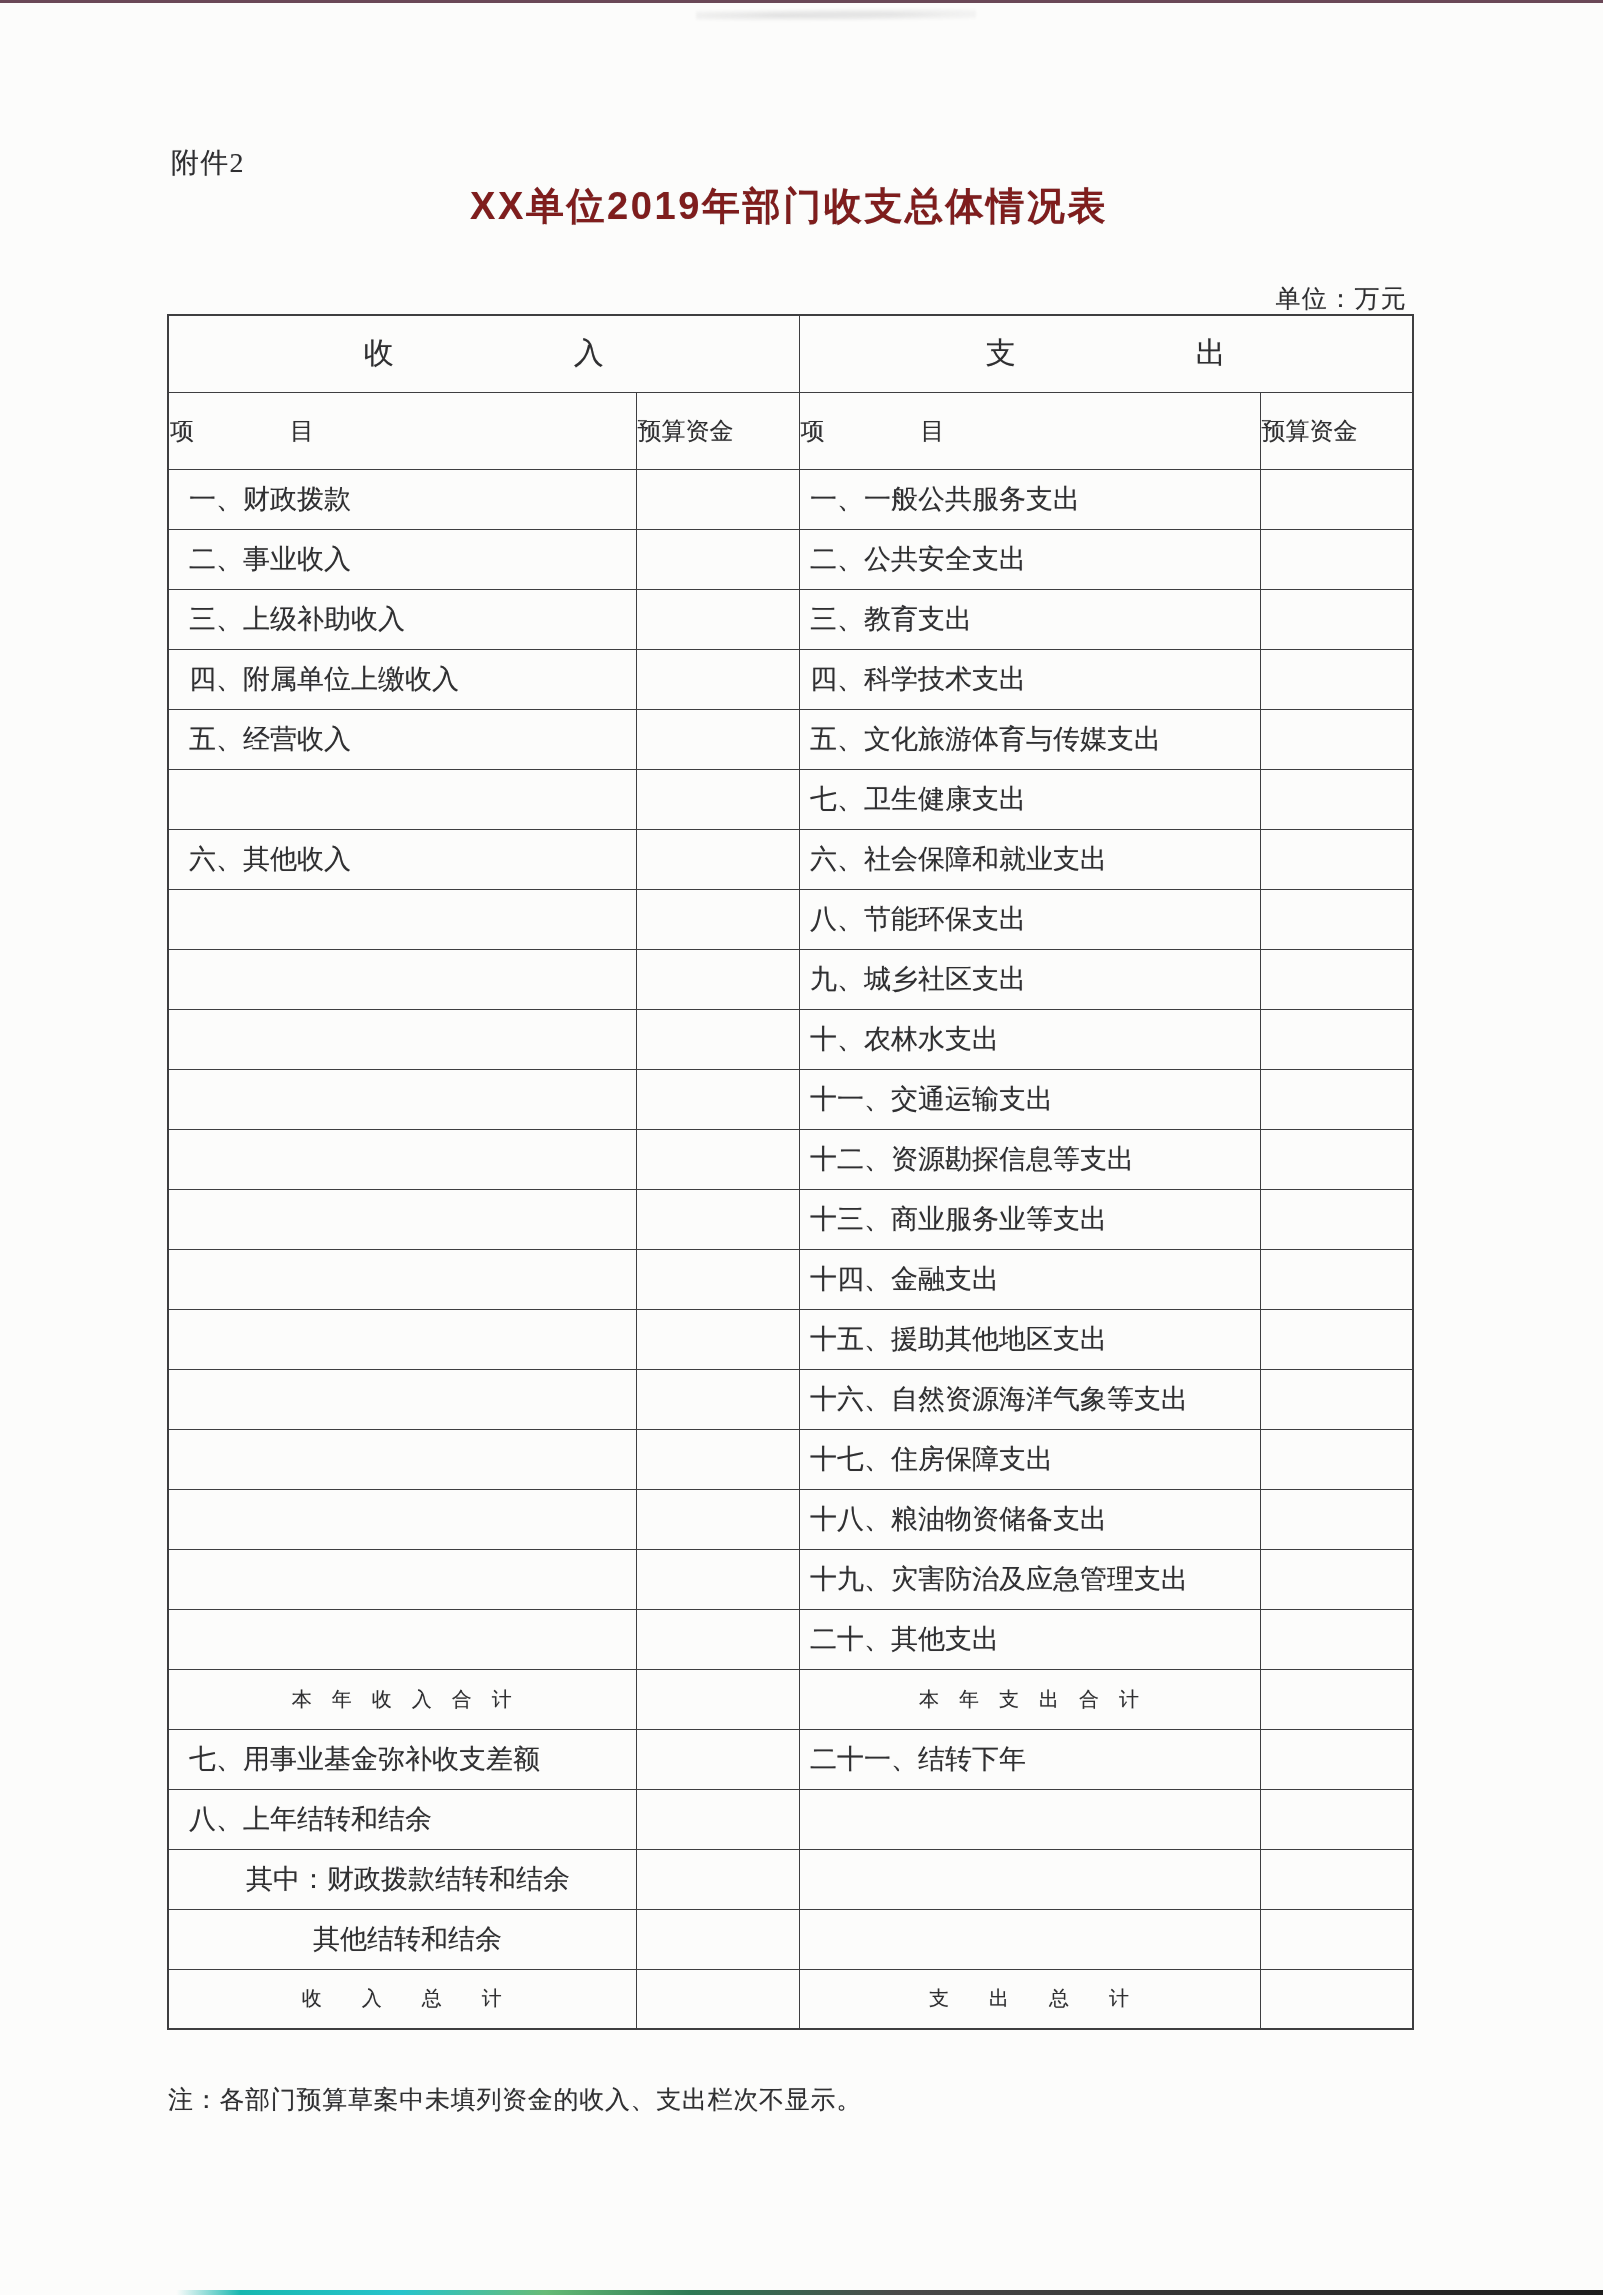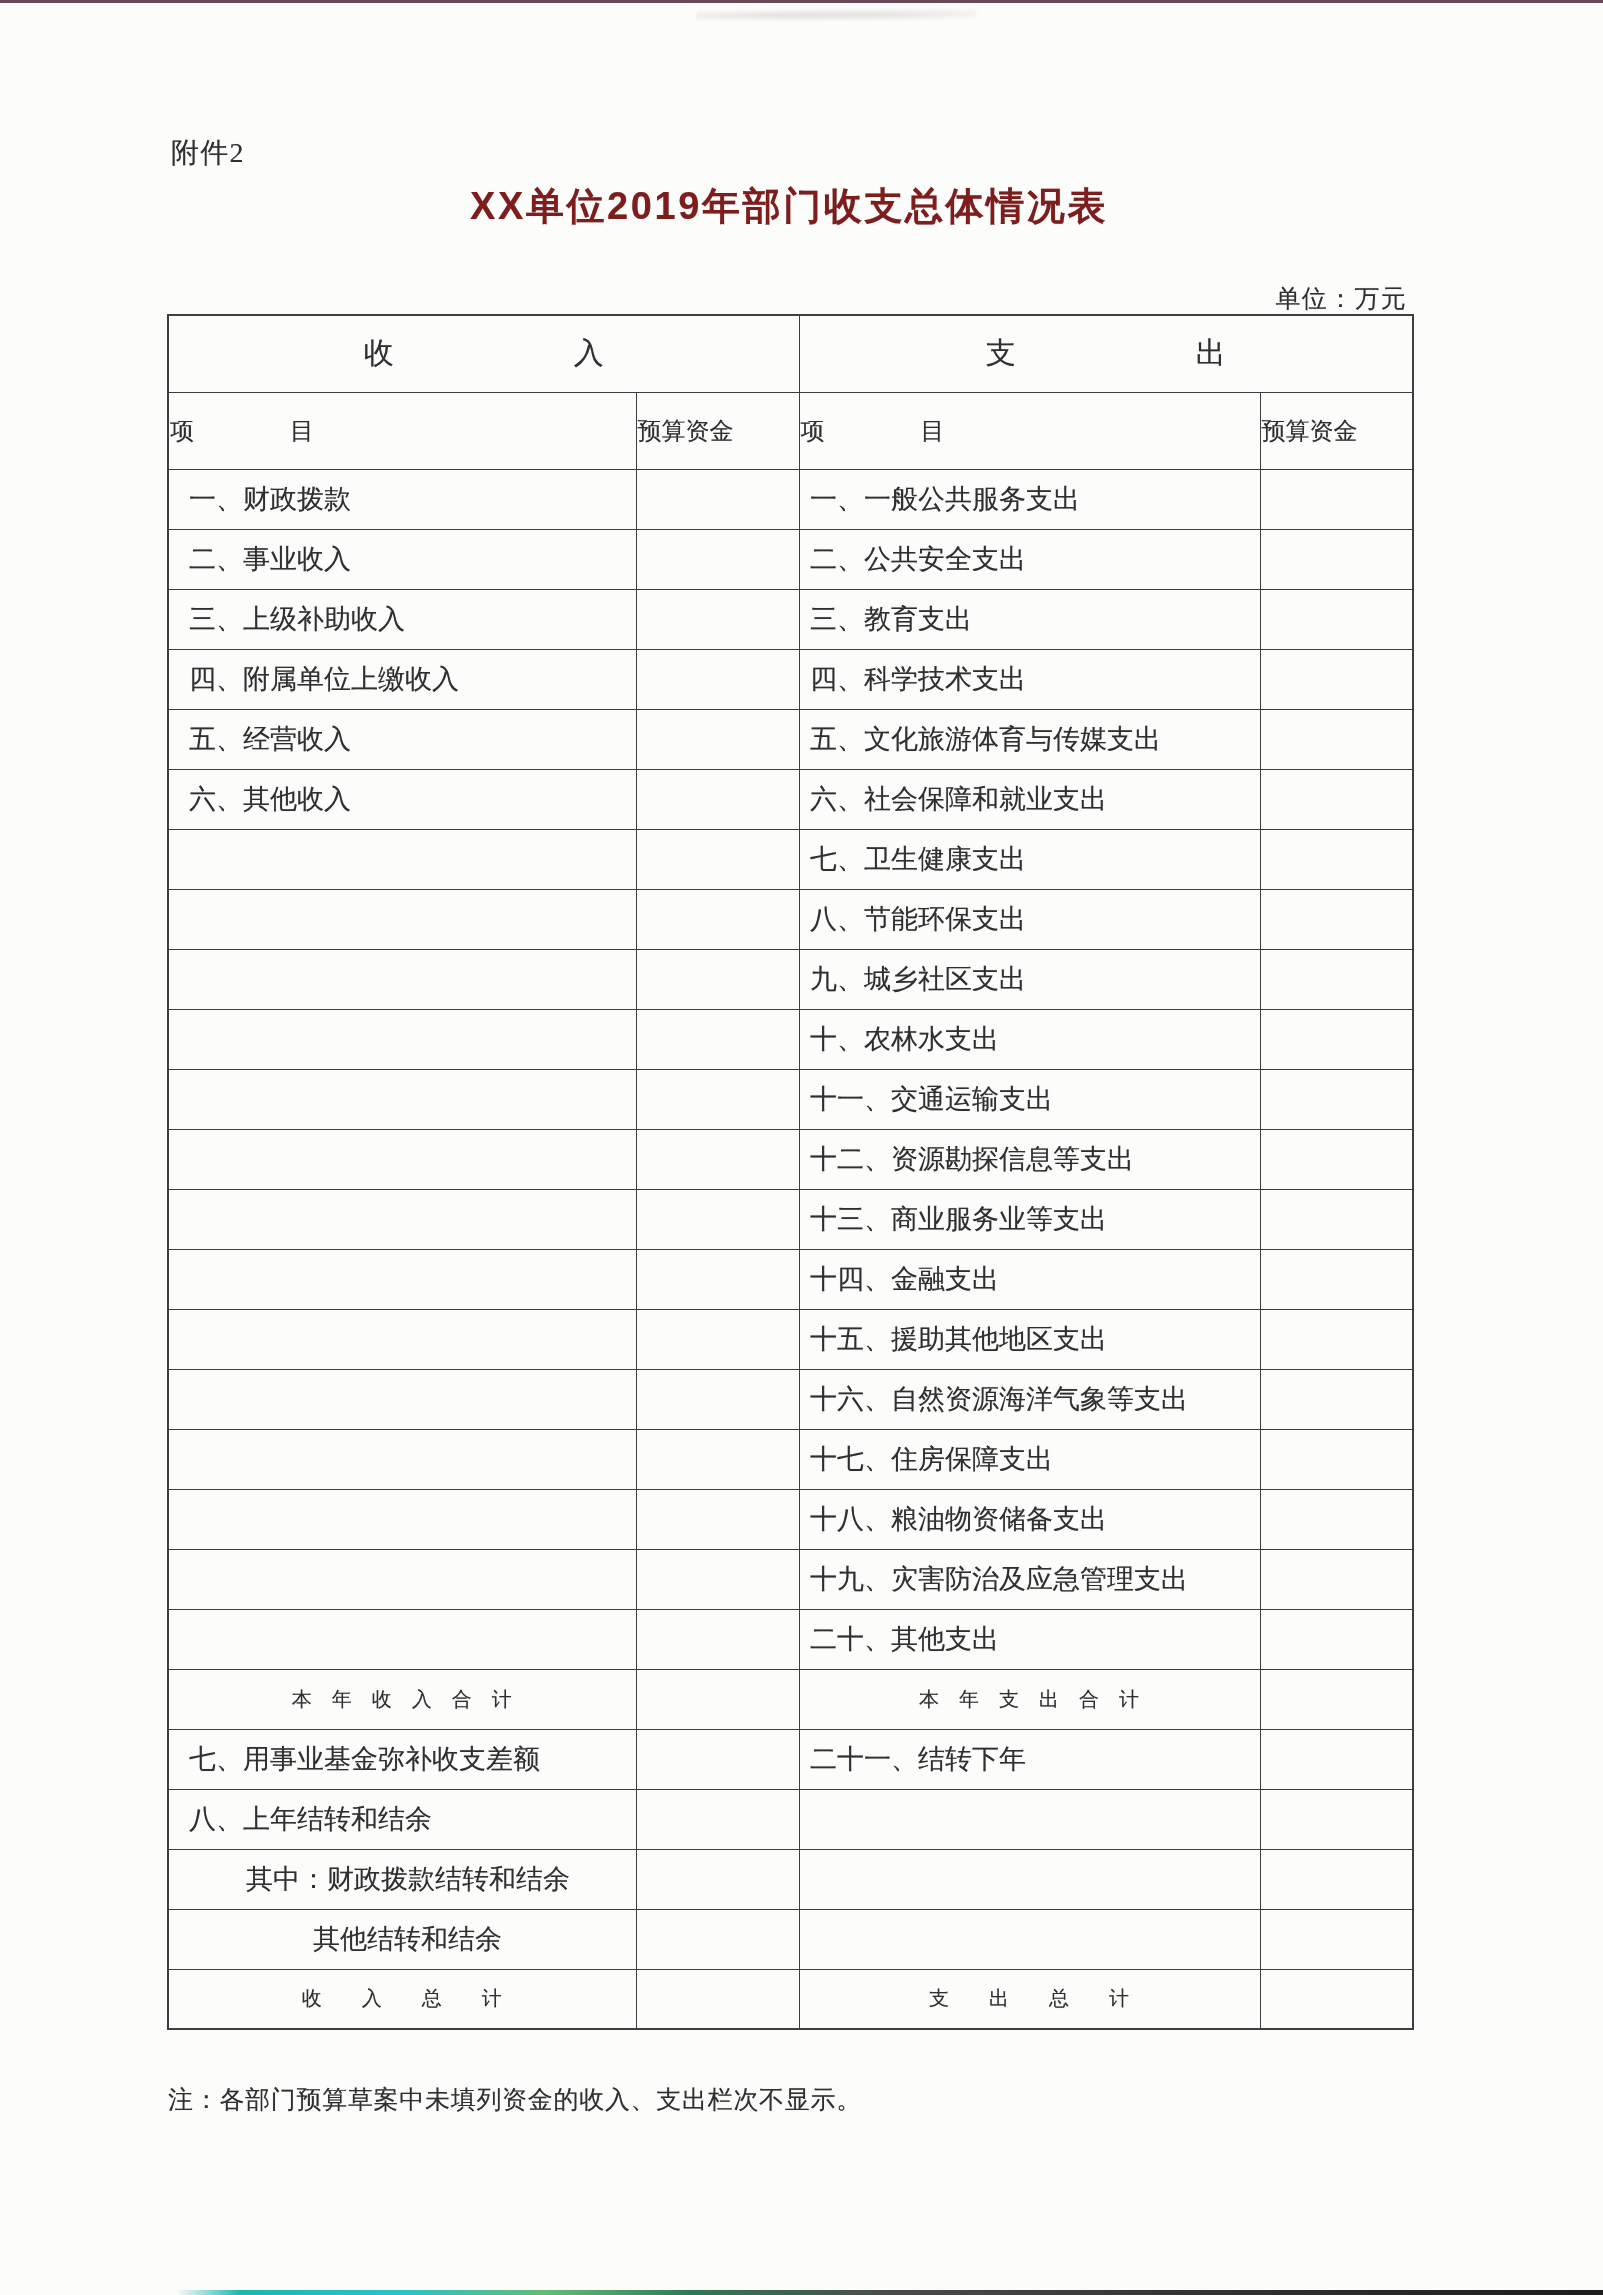--- a/index.html
+++ b/index.html
@@ -30,21 +30,21 @@
       #18b8b0 15%, #28c4cc 25%, #66bb77 34%, #2e7a55 43%,
       #4a4a4a 56%, #333333 75%, #1d1d1d 100%);
   }
   .scan-smudge{
     position:absolute; left:696px; top:7.8px; width:280px; height:15.6px;
     background:radial-gradient(ellipse at 30% 50%, rgba(90,90,95,.55), rgba(90,90,95,0) 60%),
                radial-gradient(ellipse at 70% 40%, rgba(90,90,95,.45), rgba(90,90,95,0) 55%);
     opacity:.28; filter:blur(1.3px);
   }
   .attachment-label{
-    position:absolute; left:171px; top:134px;
+    position:absolute; left:171px; top:144px;
     font-size:28px; letter-spacing:1.3px;
   }
   .doc-title{
     position:absolute; left:167px; top:181px; width:1244px;
     text-align:center;
     font-family:"Liberation Sans","DejaVu Sans",sans-serif;
     font-weight:600;
     font-size:38px; letter-spacing:2.6px;
     color:#7f1d1d;
   }
@@ -135,29 +135,29 @@
         <td class="item-cell expense-item">四、科学技术支出</td>
         <td class="budget-cell"></td>
       </tr>
       <tr class="body-row">
         <td class="item-cell income-item">五、经营收入</td>
         <td class="budget-cell"></td>
         <td class="item-cell expense-item">五、文化旅游体育与传媒支出</td>
         <td class="budget-cell"></td>
       </tr>
       <tr class="body-row">
+        <td class="item-cell income-item"></td>
+        <td class="budget-cell"></td>
+        <td class="item-cell expense-item">七、卫生健康支出</td>
+        <td class="budget-cell"></td>
+      </tr>
+      <tr class="body-row">
         <td class="item-cell income-item">六、其他收入</td>
         <td class="budget-cell"></td>
         <td class="item-cell expense-item">六、社会保障和就业支出</td>
-        <td class="budget-cell"></td>
-      </tr>
-      <tr class="body-row">
-        <td class="item-cell income-item"></td>
-        <td class="budget-cell"></td>
-        <td class="item-cell expense-item">七、卫生健康支出</td>
         <td class="budget-cell"></td>
       </tr>
       <tr class="body-row">
         <td class="item-cell income-item"></td>
         <td class="budget-cell"></td>
         <td class="item-cell expense-item">八、节能环保支出</td>
         <td class="budget-cell"></td>
       </tr>
       <tr class="body-row">
         <td class="item-cell income-item"></td>

